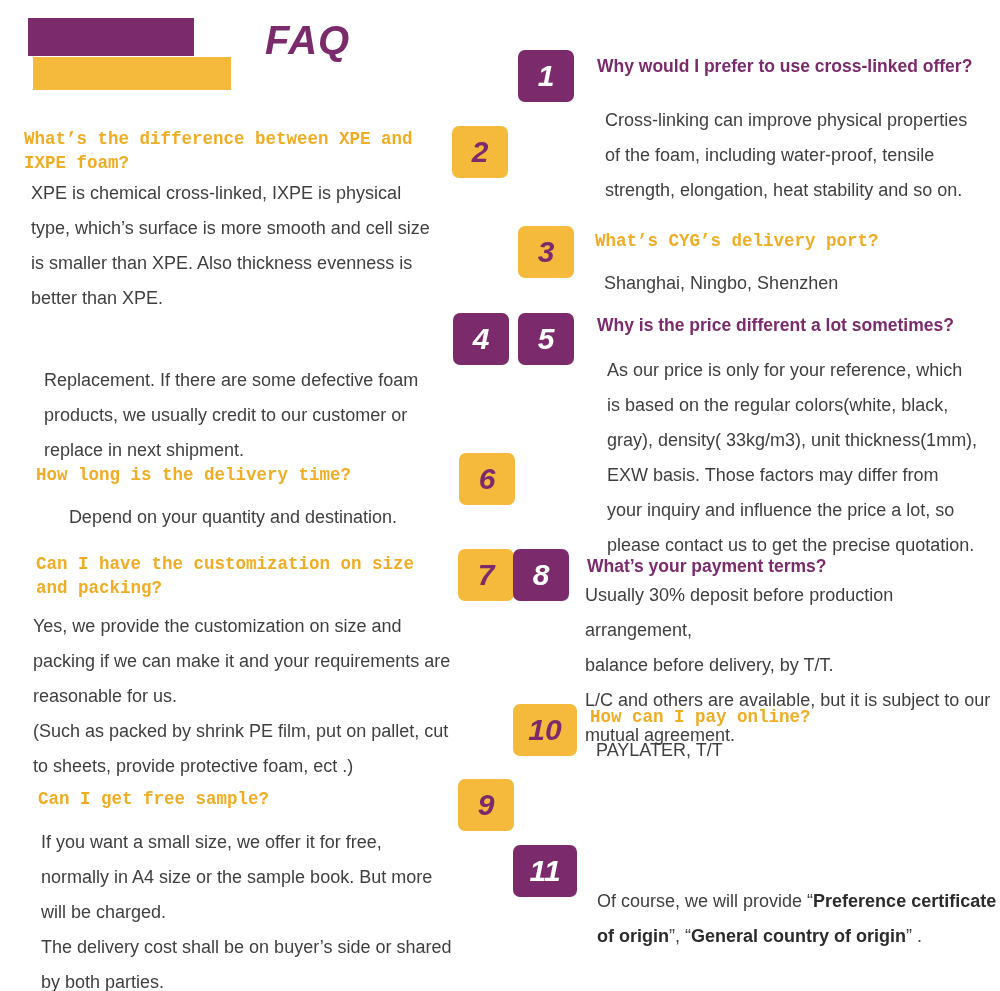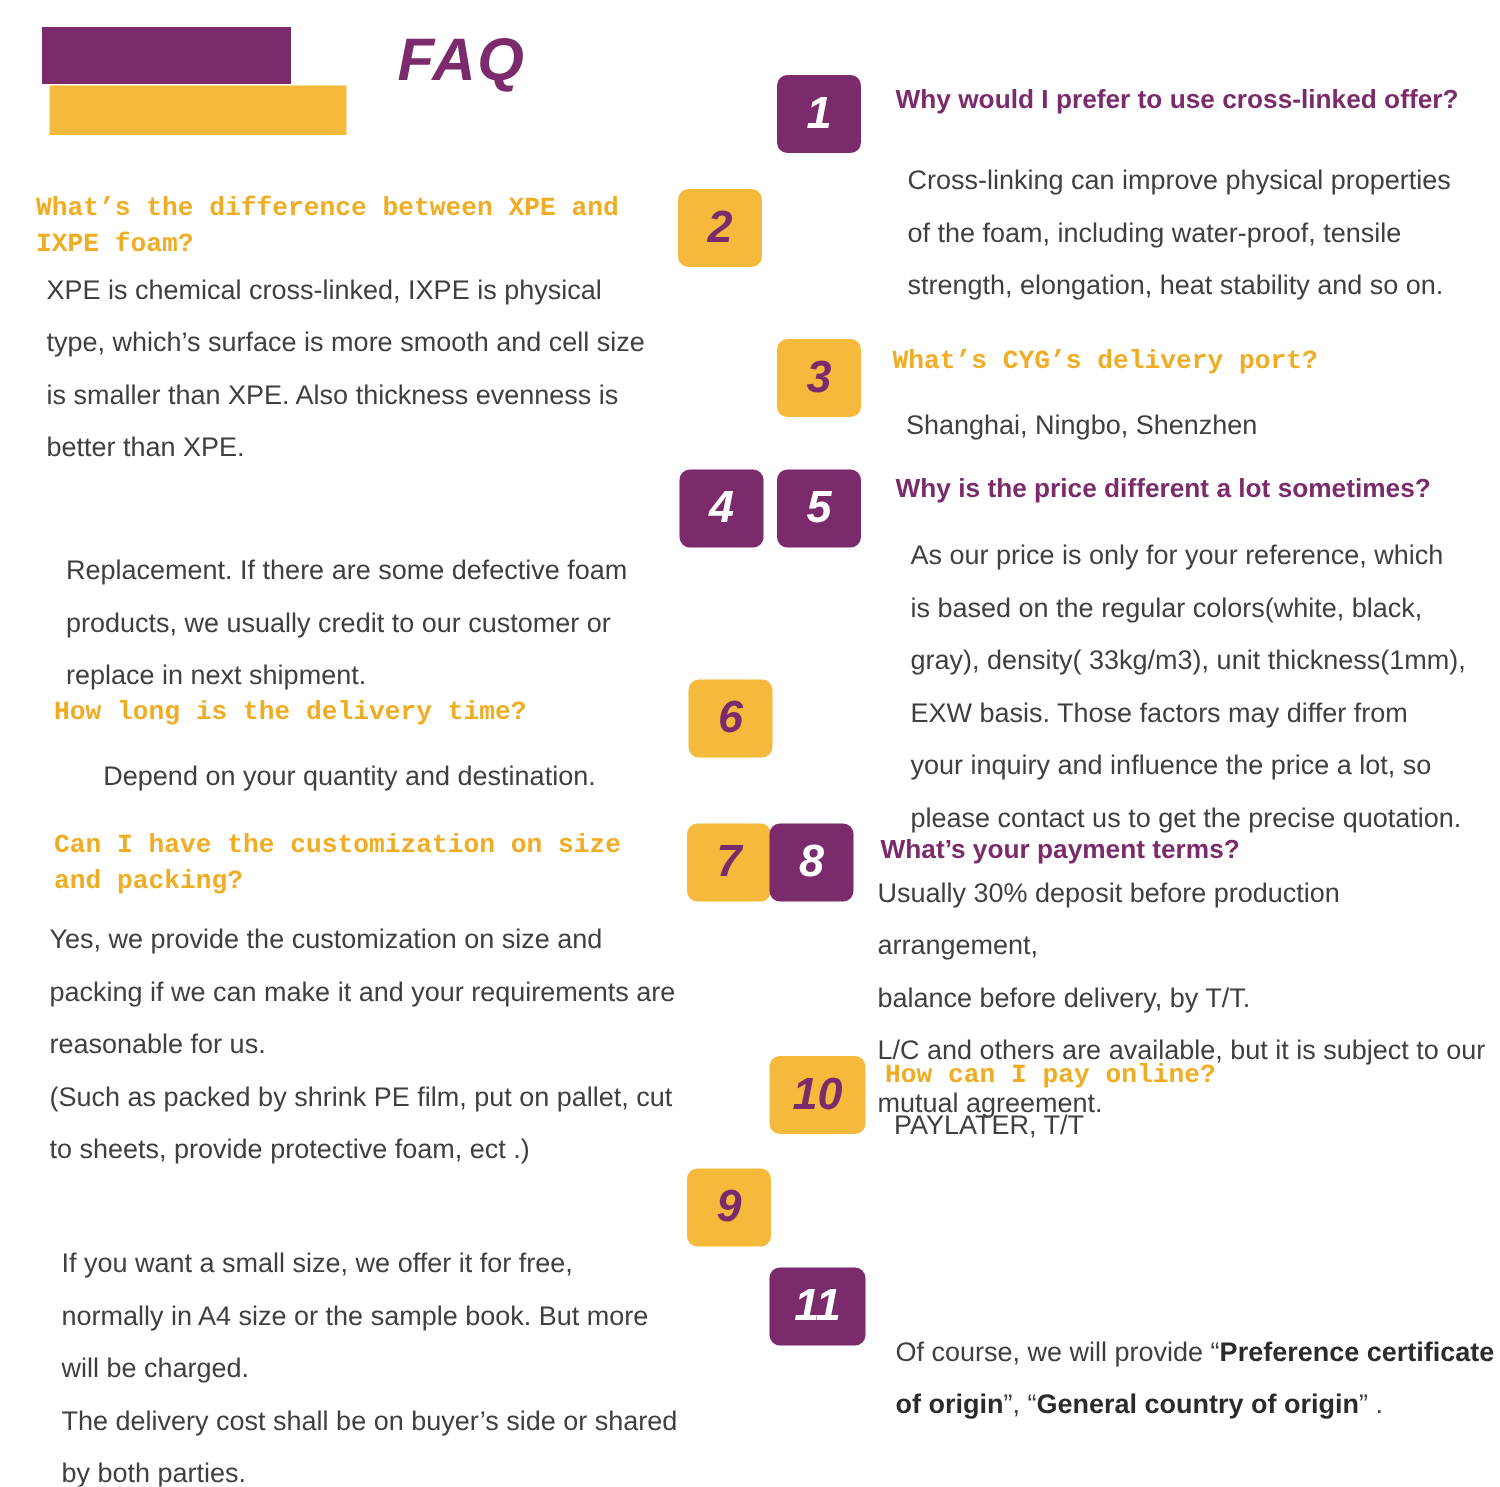--- a/index.html
+++ b/index.html
@@ -114,20 +114,21 @@
 
   <div class="q yellow" style="left:36px; top:553px; width:400px;">Can I have the customization on size and packing?</div>
   <div class="a" style="left:33px; top:609px; width:420px;">
     <div>Yes, we provide the customization on size and</div>
     <div>packing if we can make it and your requirements are</div>
     <div>reasonable for us.</div>
     <div>(Such as packed by shrink PE film, put on pallet, cut</div>
     <div>to sheets,  provide protective foam, ect .)</div>
   </div>
 
+  <div class="q yellow" style="left:38px; top:788px; width:400px;">Can I get free sample?</div>
   <div class="a" style="left:41px; top:825px; width:420px;">
     <div>If you want a small size, we offer it for free,</div>
     <div>normally in A4 size or the sample book. But more</div>
     <div>will be charged.</div>
     <div>The delivery cost shall be on buyer’s side or shared</div>
     <div>by both parties.</div>
   </div>
 
   <div class="q purple" style="left:597px; top:55px; width:400px;">Why would I prefer to use cross-linked offer?</div>
   <div class="a" style="left:605px; top:103px; width:380px;">Cross-linking can improve physical properties of the foam, including water-proof, tensile strength, elongation, heat stability and so on.</div>

